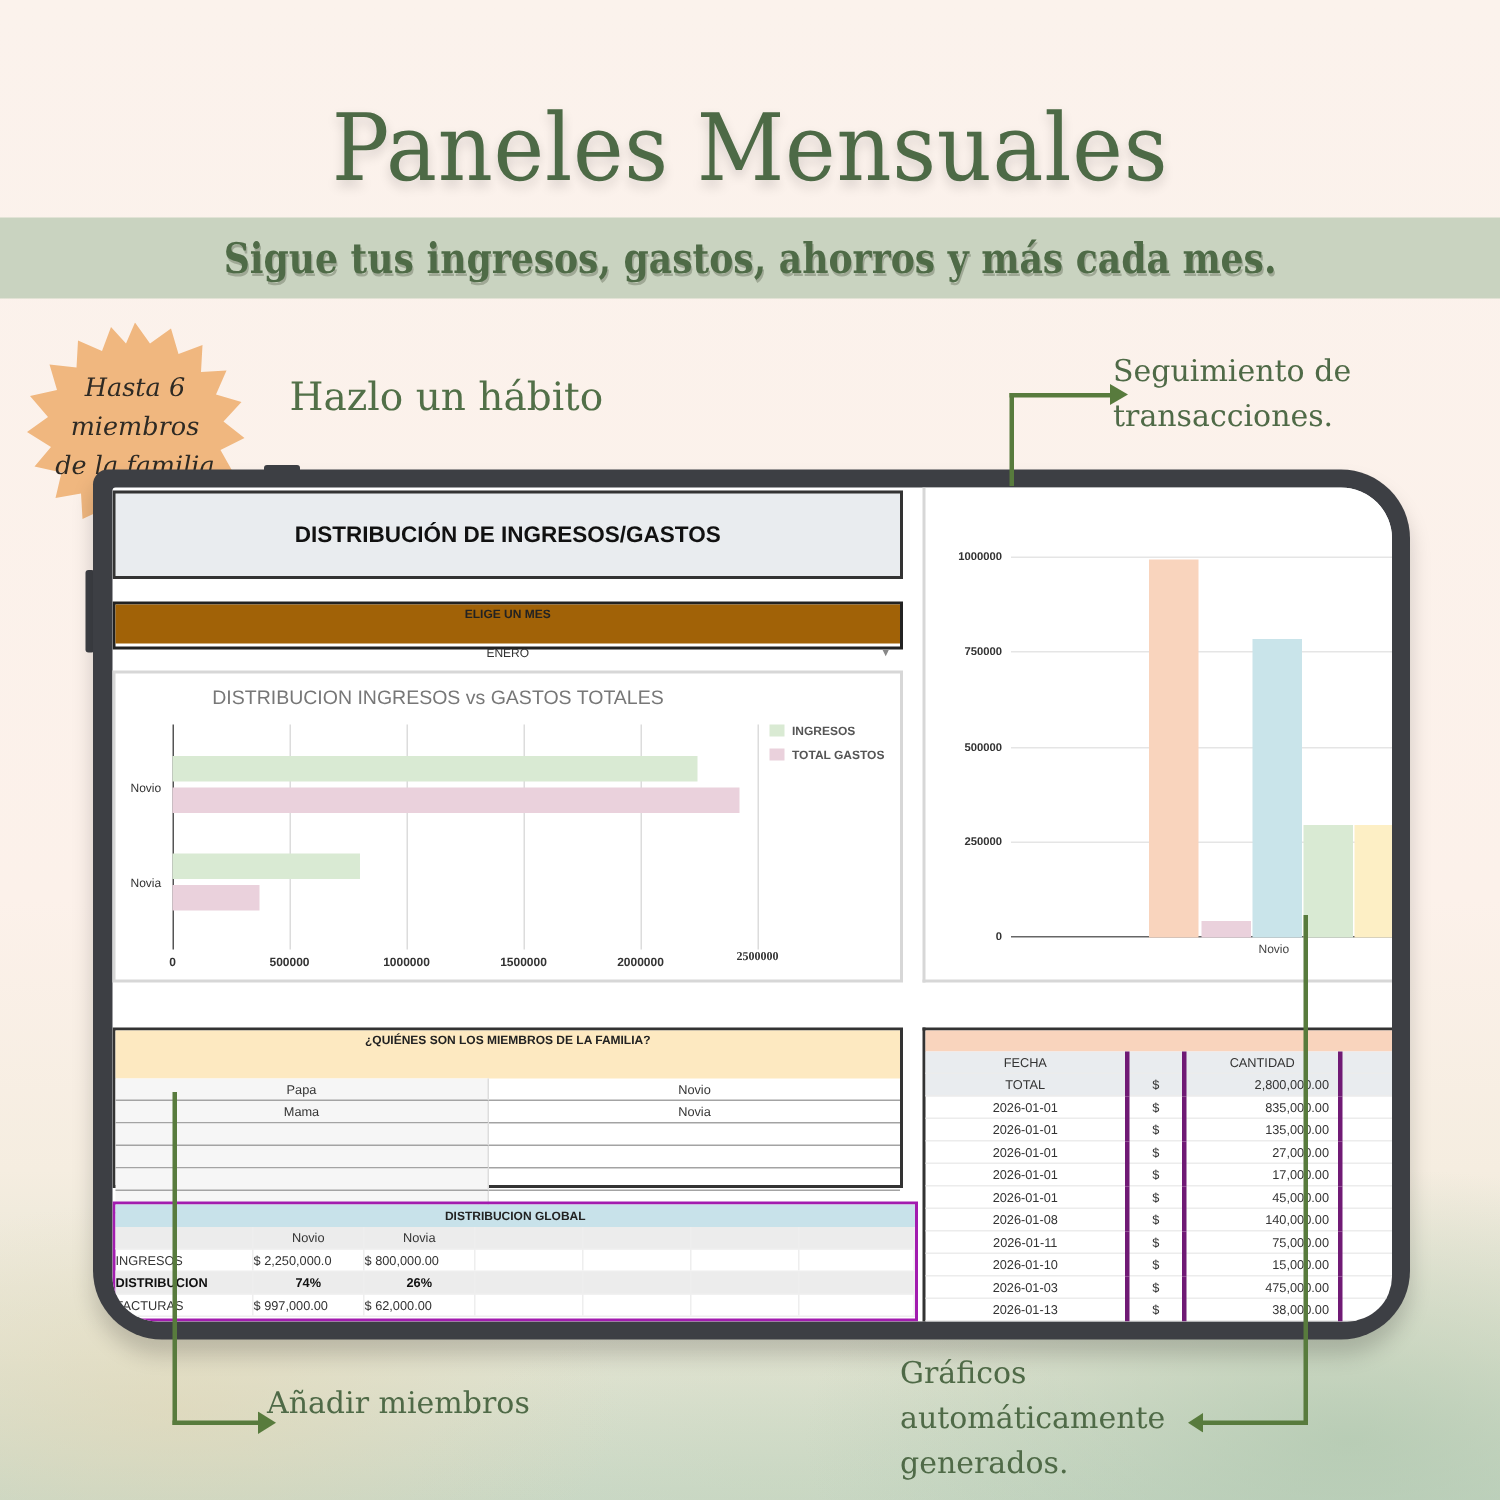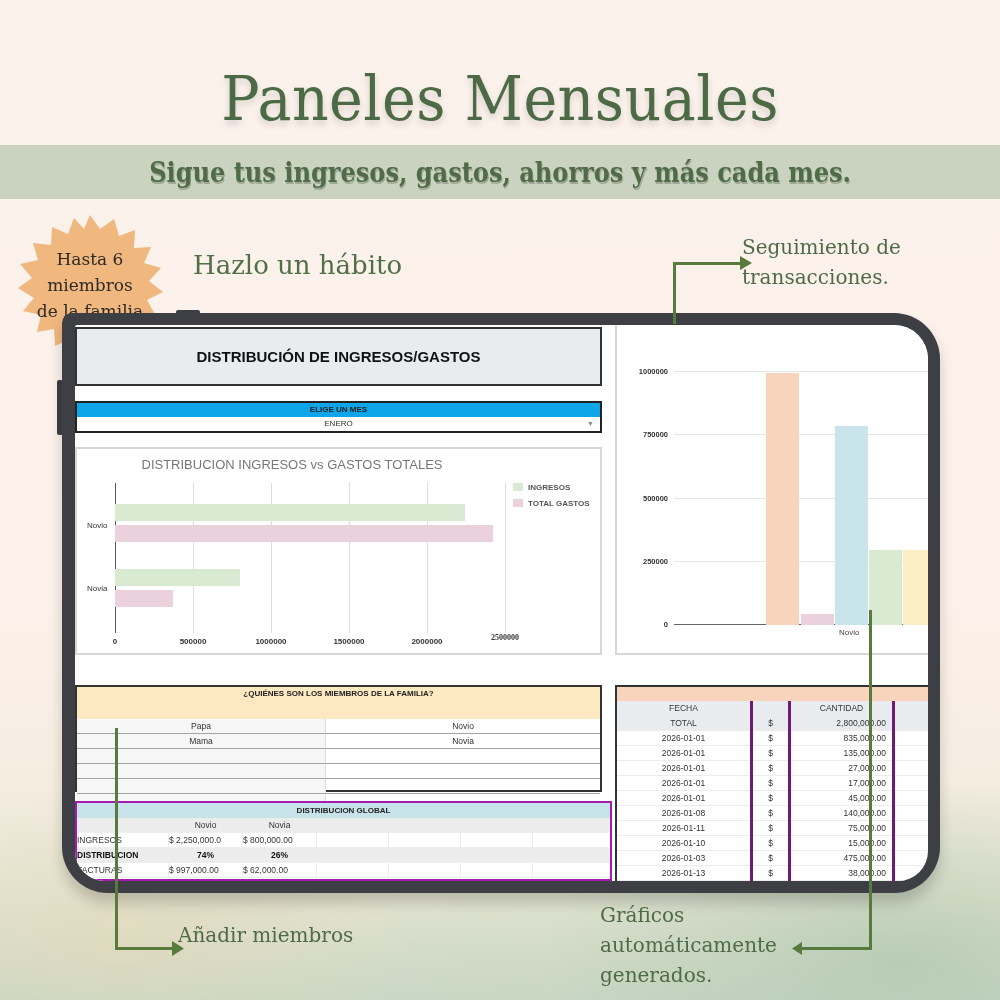--- a/index.html
+++ b/index.html
@@ -31,21 +31,21 @@
     font-family: "DejaVu Serif", serif; font-size: 28px; color: #4f6b47; font-weight: bold;
     text-shadow: 1px 2px 0 rgba(80,90,70,0.35);
     transform: scaleX(0.86);
   }
   .badge {
     position: absolute; left: 10px; top: 215px; width: 160px; height: 140px;
     display: flex; align-items: center; justify-content: center; text-align: center;
   }
   .badge svg { position: absolute; left: 0; top: 0; }
   .badge-text {
-    position: relative; font-family: "DejaVu Serif", serif; font-size: 17px; line-height: 26px; color: #2e2a24;
+    position: relative; font-family: "DejaVu Serif", serif; font-size: 17px; line-height: 26px; color: #2e2a24; font-style: italic;
   }
   .habit {
     position: absolute; left: 193px; top: 250px;
     font-family: "DejaVu Serif", serif; font-size: 26px; color: #527048;
   }
   .callout {
     position: absolute; font-family: "DejaVu Serif", serif; color: #4f6a47; text-align: left;
     font-size: 20px; line-height: 30px;
   }
   .tablet {
@@ -59,21 +59,21 @@
     position: absolute; left: 75px; top: 325px; width: 853px; height: 556px;
     background: #ffffff; border-radius: 2px 34px 30px 30px; overflow: hidden;
   }
   .abs { position: absolute; }
   .header-box {
     left: 0; top: 2px; width: 527px; height: 59px; background: #e9ecef;
     border: 2px solid #333; display: flex; align-items: center; justify-content: center;
     font-weight: bold; font-size: 15px; color: #111;
   }
   .month-box { left: 0; top: 76px; width: 527px; height: 32px; border: 2px solid #222; }
-  .month-label { height: 14px; background: #0ea5e9; font-size: 8px; font-weight: bold; text-align: center; line-height: 14px; color: #222; }
+  .month-label { height: 26px; background: #a16207; font-size: 8px; font-weight: bold; text-align: center; line-height: 14px; color: #222; }
   .month-select { height: 14px; font-size: 8px; text-align: center; line-height: 14px; color: #333; position: relative; }
   .month-select .caret { position: absolute; right: 6px; top: 0; font-size: 7px; color: #888; }
   .hchart { left: 0; top: 122px; width: 527px; height: 208px; border: 2px solid #d7d7d7; background: #fff; }
   .hchart-title { position: absolute; left: 0; width: 430px; top: 8px; text-align: center; font-size: 13px; color: #777; }
   .legend { position: absolute; left: 436px; top: 30px; font-size: 8px; color: #555; font-weight: bold; }
   .legend-row { display: flex; align-items: center; height: 16px; }
   .legend-sw { width: 10px; height: 8px; margin-right: 5px; }
   .plot-area { position: absolute; left: 38px; top: 34px; width: 390px; height: 150px; }
   .vgrid { position: absolute; top: 0; bottom: 0; width: 1px; background: #dcdcdc; }
   .vaxis { position: absolute; left: 0; top: 0; bottom: 0; width: 1px; background: #555; }

